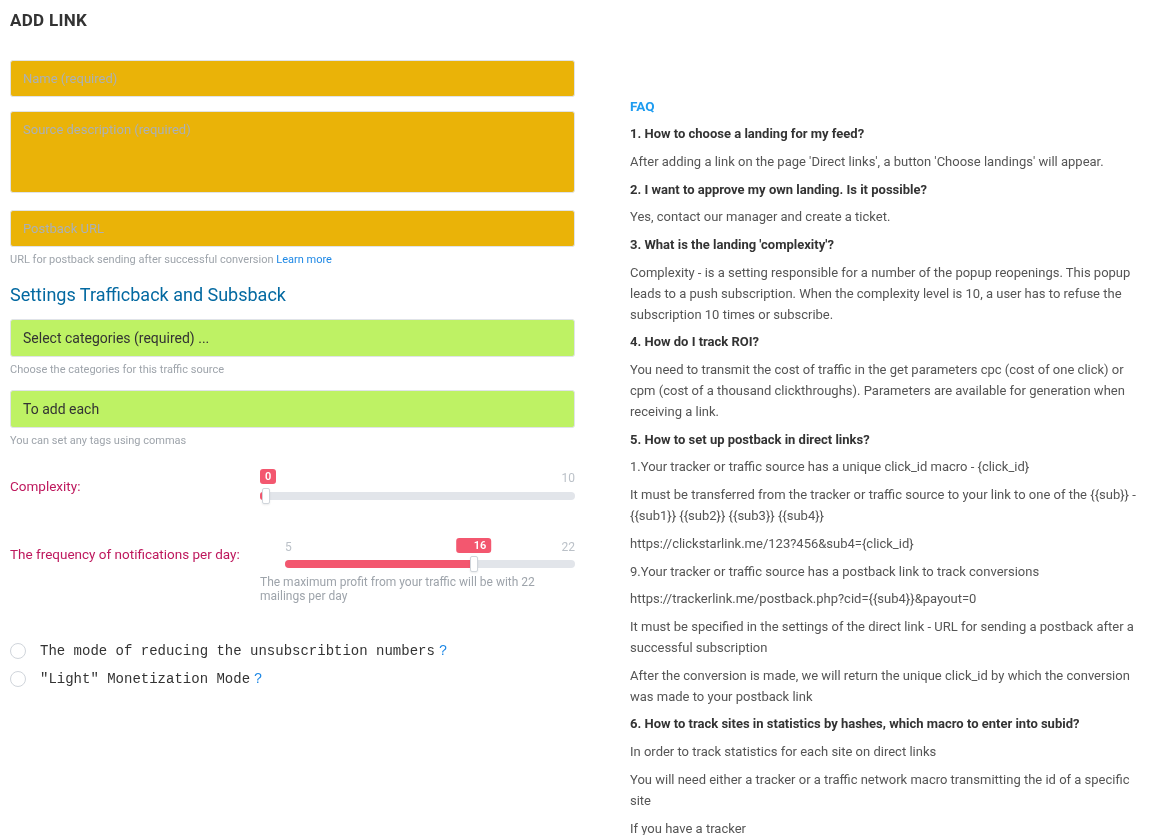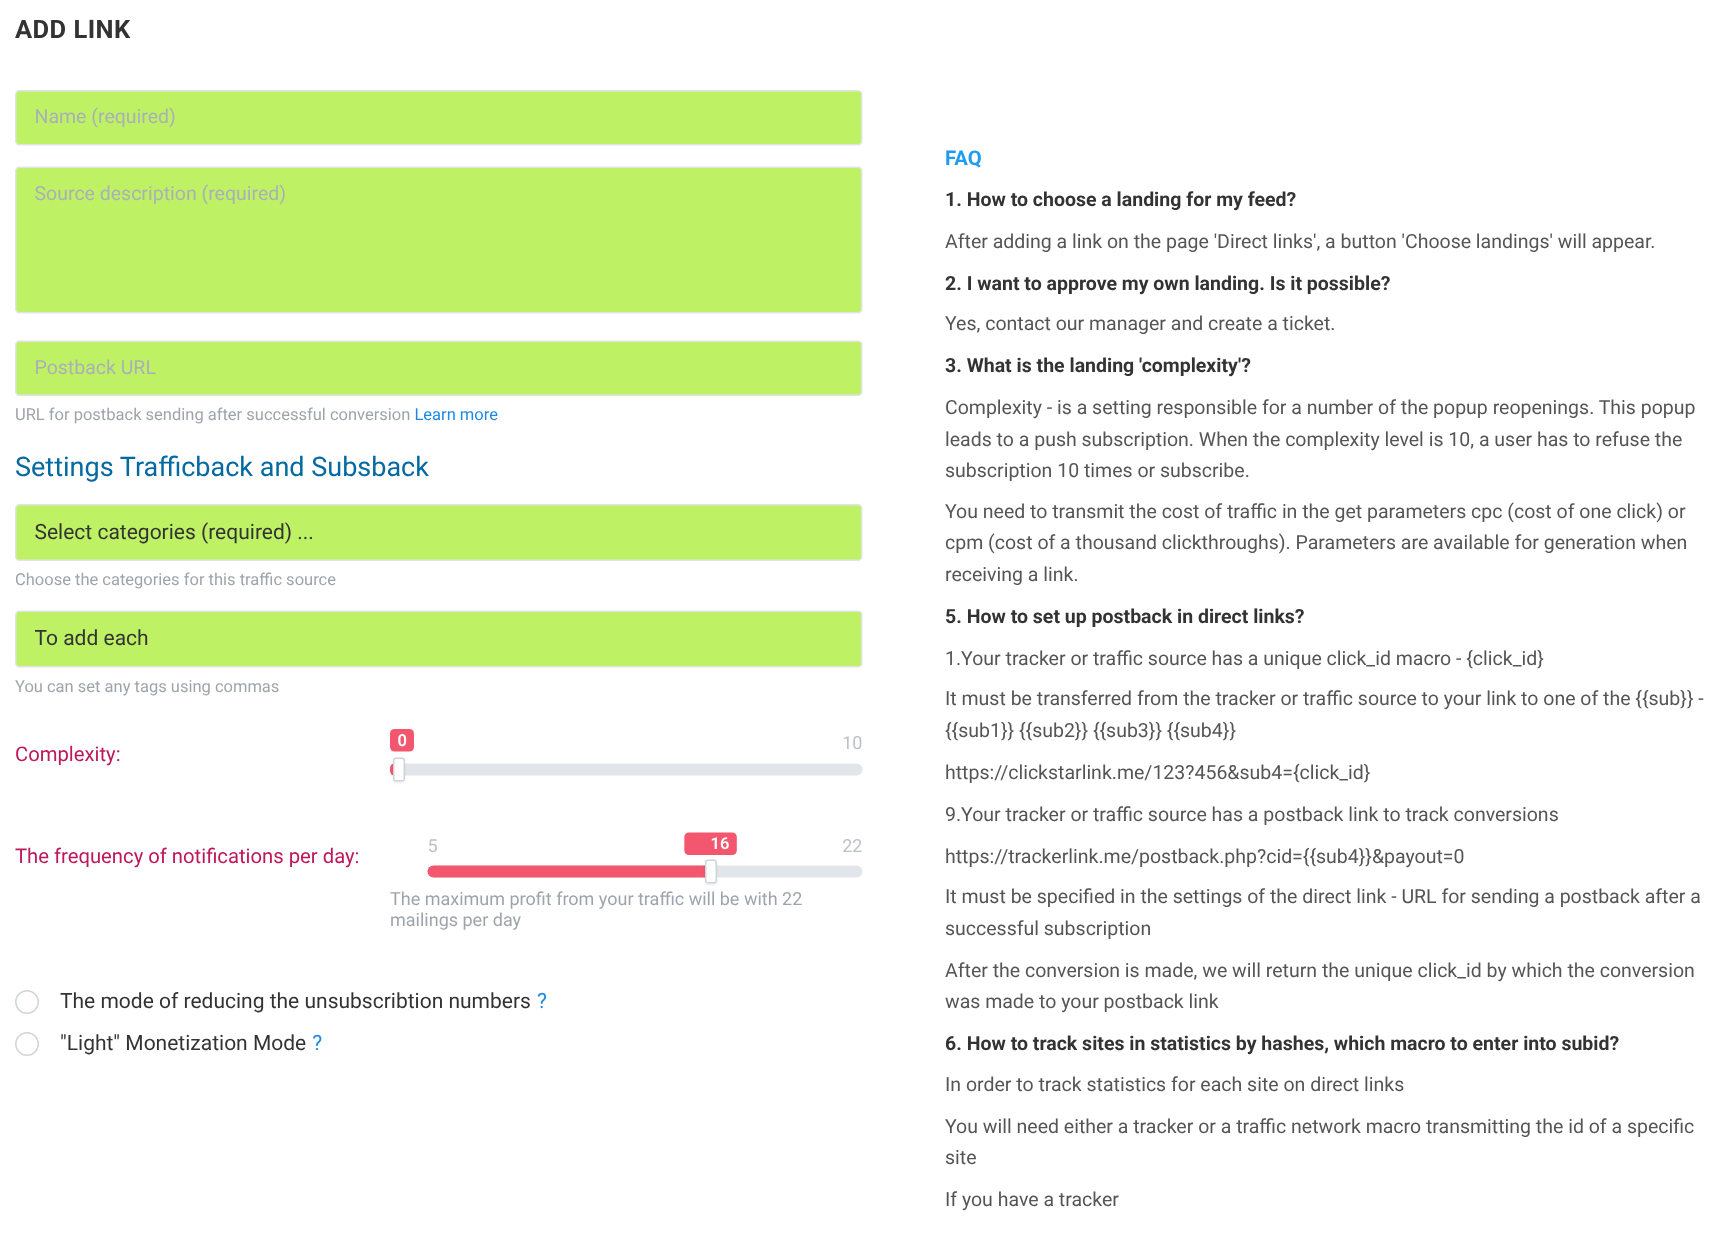--- a/index.html
+++ b/index.html
@@ -16,24 +16,24 @@
   h1 { font-size: 17px; font-weight: 700; color: #333; letter-spacing: 0.3px; margin-bottom: 30px; }
   .field { margin-bottom: 14px; }
   input[type=text], textarea, select {
     width: 100%;
     border: 1px solid #e0e3e8;
     border-radius: 3px;
     padding: 10px 12px;
     font-size: 13px;
     font-family: inherit;
     color: #333;
-    background: #bef264;
+    background: #eab308;
   }
   input[type=text]::placeholder, textarea::placeholder { color: #aab0b8; }
-  textarea { height: 98px; resize: none; }
+  textarea { height: 82px; resize: none; }
   .hint { font-size: 11px; color: #9ea4ab; margin-top: 6px; }
   .hint a, a.link { color: #1e88e5; text-decoration: none; }
   .link-row { margin: 18px 0 14px; }
   .link-row a { color: #0369a1; font-size: 18px; text-decoration: none; }
   .select-wrap {
     width: 100%;
     border: 1px solid #e0e3e8;
     border-radius: 3px;
     padding: 10px 12px;
     font-size: 14px;
@@ -100,21 +100,21 @@
     border-radius: 3px;
     font-weight: 600;
   }
   .slider-note {
     font-size: 12px;
     color: #9ea4ab;
     margin-top: 7px;
     margin-left: 250px;
   }
 
-  .checkbox-row { display: flex; align-items: center; margin-top: 16px; font-size: 14px; color: #333; }
+  .checkbox-row { display: flex; align-items: center; margin-top: 16px; font-size: 14px; color: #333; font-family: Liberation Mono, monospace; }
   .checkbox {
     width: 16px; height: 16px;
     border: 1px solid #d0d5db;
     border-radius: 50%;
     margin-right: 14px;
     flex-shrink: 0;
   }
   .qmark { color: #1e88e5; margin-left: 4px; cursor: help; }
 
   .btn {
@@ -224,20 +224,21 @@
   </div>
 
   <div class="right faq">
     <div class="faq-title">FAQ</div>
     <p class="q">1. How to choose a landing for my feed?</p>
     <p>After adding a link on the page 'Direct links', a button 'Choose landings' will appear.</p>
     <p class="q">2. I want to approve my own landing. Is it possible?</p>
     <p>Yes, contact our manager and create a ticket.</p>
     <p class="q">3. What is the landing 'complexity'?</p>
     <p>Complexity - is a setting responsible for a number of the popup reopenings. This popup leads to a push subscription. When the complexity level is 10, a user has to refuse the subscription 10 times or subscribe.</p>
+    <p class="q">4. How do I track ROI?</p>
     <p>You need to transmit the cost of traffic in the get parameters cpc (cost of one click) or cpm (cost of a thousand clickthroughs). Parameters are available for generation when receiving a link.</p>
     <p class="q">5. How to set up postback in direct links?</p>
     <p>1.Your tracker or traffic source has a unique click_id macro - {click_id}</p>
     <p>It must be transferred from the tracker or traffic source to your link to one of the {{sub}} - {{sub1}} {{sub2}} {{sub3}} {{sub4}}</p>
     <p>https://clickstarlink.me/123?456&amp;sub4={click_id}</p>
     <p>9.Your tracker or traffic source has a postback link to track conversions</p>
     <p>https://trackerlink.me/postback.php?cid={{sub4}}&amp;payout=0</p>
     <p>It must be specified in the settings of the direct link - URL for sending a postback after a successful subscription</p>
     <p>After the conversion is made, we will return the unique click_id by which the conversion was made to your postback link</p>
     <p class="q">6. How to track sites in statistics by hashes, which macro to enter into subid?</p>

